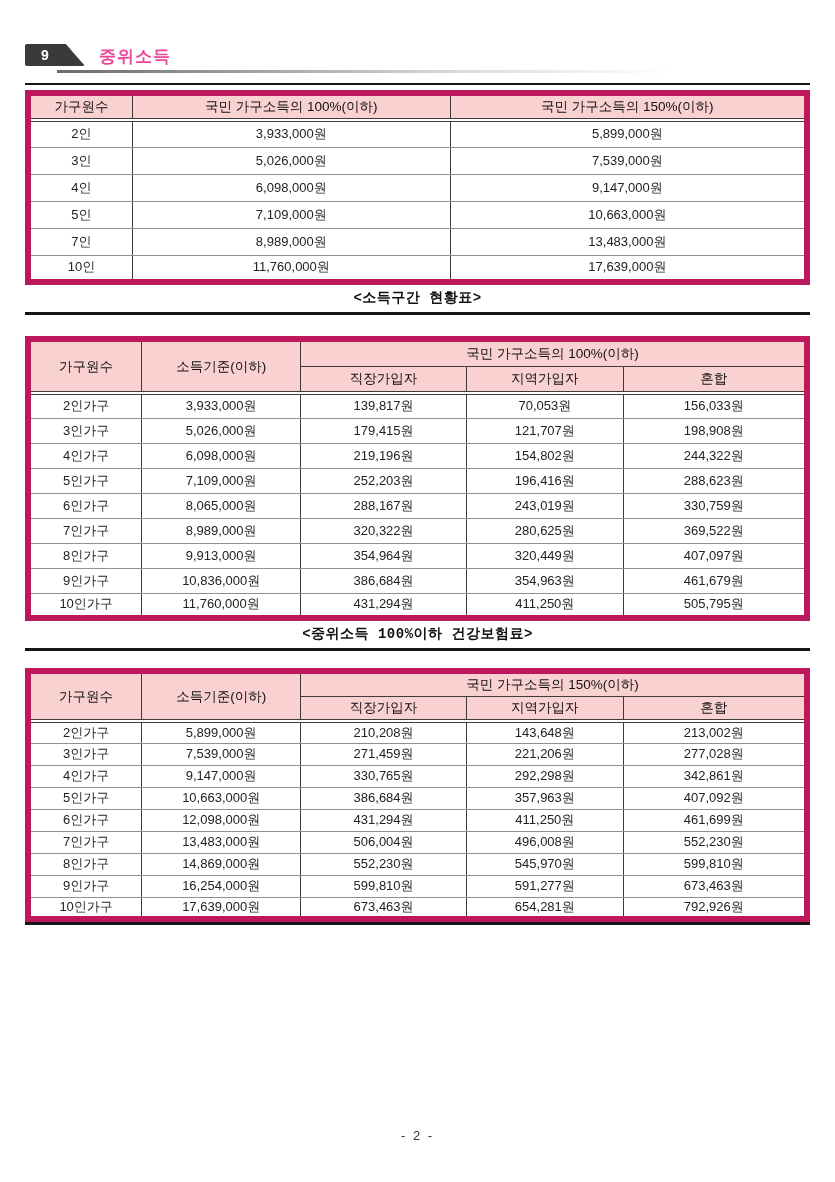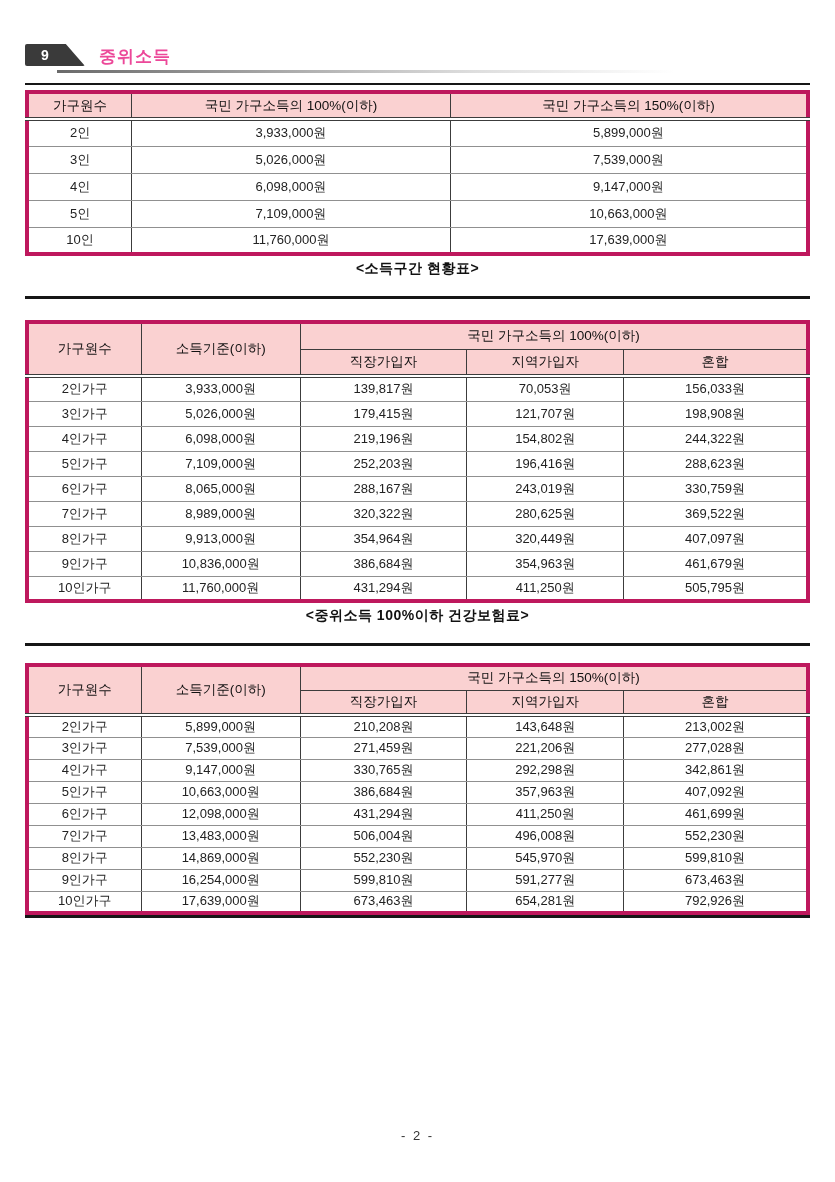--- a/index.html
+++ b/index.html
@@ -42,37 +42,37 @@
   th {
     background:var(--pink,#fad1d1);
     font-weight:400; font-size:13.5px; color:#111;
     border:1px solid #3c3c3c;
   }
   td {
     font-size:13px; color:#222;
     border-left:1px solid #3c3c3c; border-right:1px solid #3c3c3c;
     border-top:1px solid #909090; border-bottom:1px solid #909090;
   }
-  table { border:4px solid #be185d; }
+  table { border:6px solid #be185d; }
   tbody tr:last-child td { border-bottom:1px solid #3c3c3c; }
   thead tr.hdr-bottom th, thead th.rowspan2 { border-bottom:4px double #3c3c3c; }
 
   .t1 { margin-top:5px; }
   .t1 thead th { height:27px; }
   .t1 td { height:27px; }
 
   .t2 thead th { height:27px; }
   .t2 td { height:25px; }
 
   .t3 thead th { height:25px; }
   .t3 td { height:22px; }
 
   .caption {
     text-align:center; font-size:14px; font-weight:700; color:#111;
-    padding:4px 0 18px 0; letter-spacing:0.5px;
+    padding:4px 0 5px 0; letter-spacing:0.5px;font-family:Liberation Mono, monospace;
   }
   .block-gap-1 { margin-top:21px; }
   .block-gap-2 { margin-top:17px; }
   .top-rule-gap { margin-top:9px; }
 
   .footer {
     position:absolute; left:0; right:0; top:1128px;
     text-align:center; font-size:13px; color:#333; letter-spacing:2px;
   }
 </style>
@@ -117,20 +117,25 @@
           </tr>
           <tr>
             <td>4인</td>
             <td>6,098,000원</td>
             <td>9,147,000원</td>
           </tr>
           <tr>
             <td>5인</td>
             <td>7,109,000원</td>
             <td>10,663,000원</td>
+          </tr>
+          <tr>
+            <td>7인</td>
+            <td>8,989,000원</td>
+            <td>13,483,000원</td>
           </tr>
           <tr>
             <td>10인</td>
             <td>11,760,000원</td>
             <td>17,639,000원</td>
           </tr>
         </tbody>
     </table>
     <div class="caption">&lt;소득구간 현황표&gt;</div>
     <div class="rule-caption"></div>

